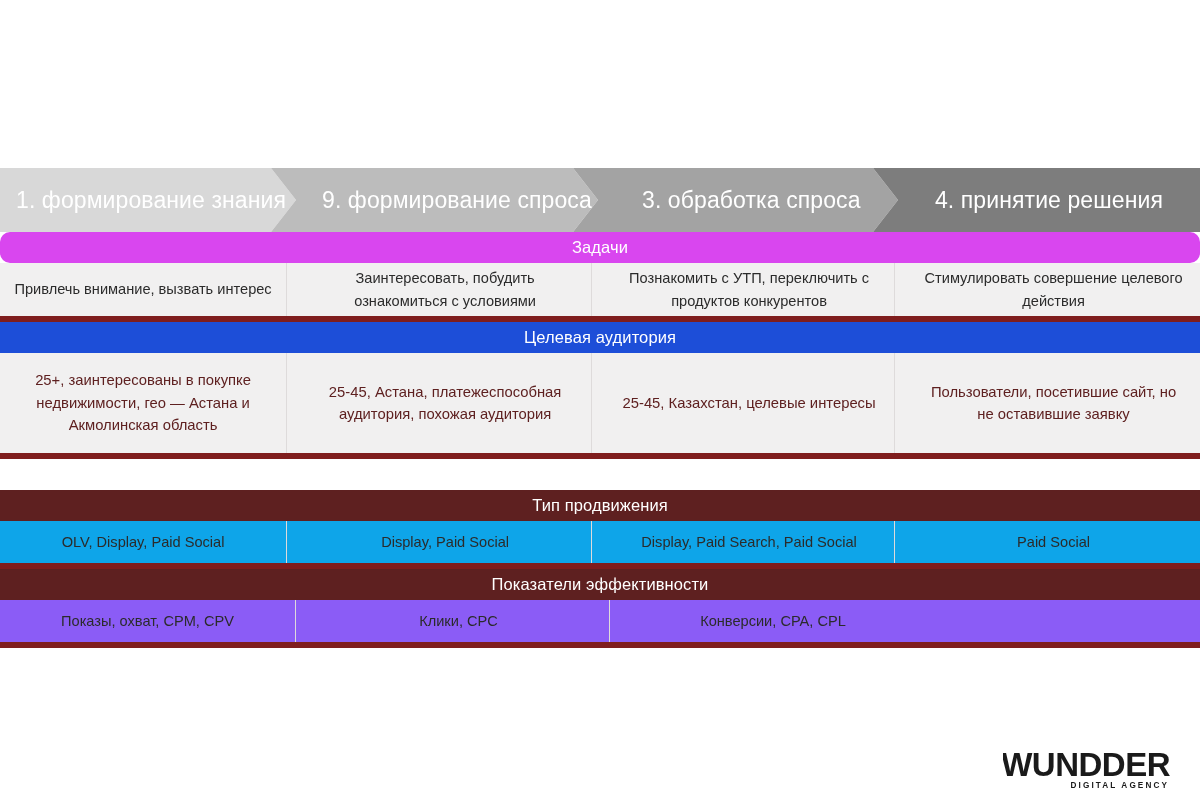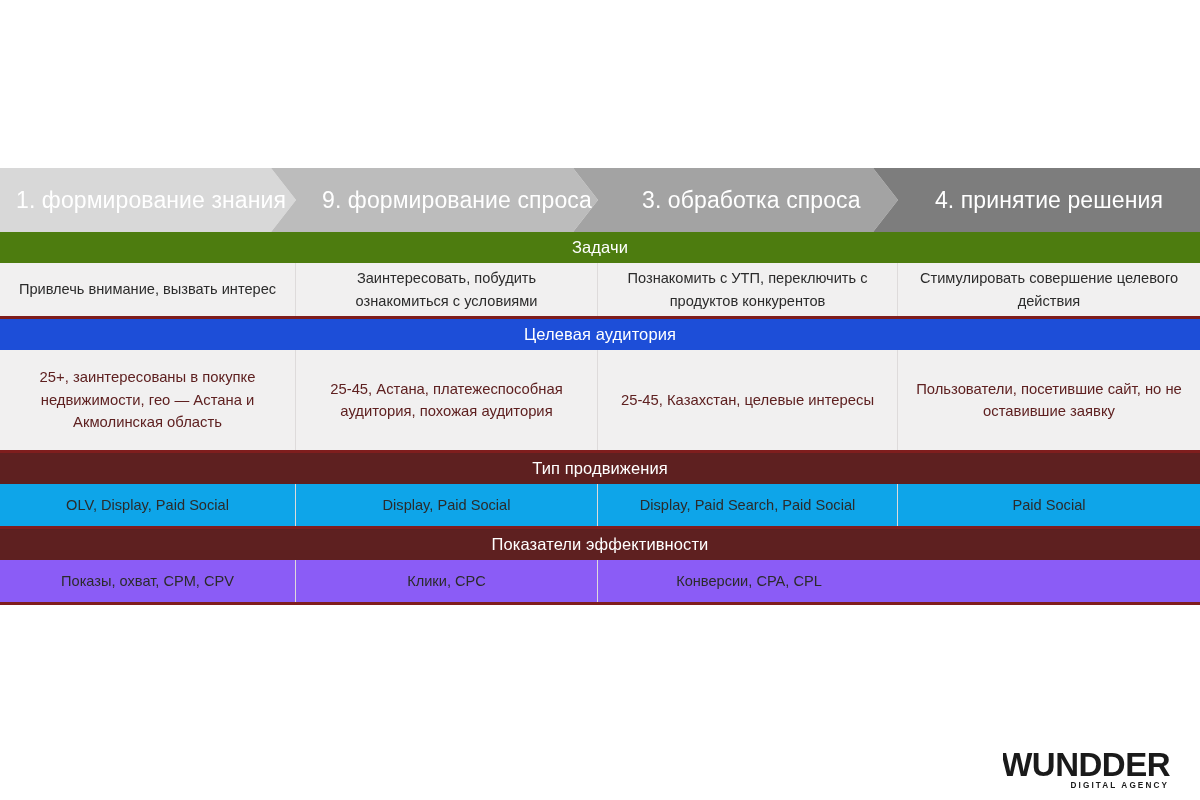--- a/index.html
+++ b/index.html
@@ -56,21 +56,22 @@
     color: #ffffff;
     height: 31px;
     line-height: 31px;
     text-align: center;
     font-size: 16.5px;
     letter-spacing: 0.1px;
   }
   .cells {
     display: flex;
     background: #f1f0f0;
-    border-bottom: 3px solid #7f1d1d;
+    border-bottom: 6px solid #7f1d1d;
+    gap: 12px;
   }
   .cell {
     box-sizing: border-box;
     display: flex;
     align-items: center;
     justify-content: center;
     text-align: center;
     padding: 6px 14px;
     font-size: 14.6px;
     line-height: 1.52;
@@ -109,37 +110,37 @@
     <polygon points="873,0 1200,0 1200,64 873,64 898,32" fill="#7d7d7d"></polygon>
   </svg>
   <div class="stage-label s1">1. формирование знания</div>
   <div class="stage-label s2">9. формирование спроса</div>
   <div class="stage-label s3">3. обработка спроса</div>
   <div class="stage-label s4">4. принятие решения</div>
 </div>
 
 <div class="matrix">
 
-  <div class="band" style="background: #4d7c0f;">Задачи</div>
+  <div class="band" style="background: #d946ef; border-radius: 10px;">Задачи</div>
   <div class="cells tasks" style="background: rgb(241, 240, 240);">
     <div class="cell c1">Привлечь внимание, вызвать интерес</div>
     <div class="cell c2">Заинтересовать, побудить ознакомиться с условиями</div>
     <div class="cell c3">Познакомить с УТП, переключить с продуктов конкурентов</div>
     <div class="cell c4">Стимулировать совершение целевого действия</div>
   </div>
 
   <div class="band" style="background: #1d4ed8;">Целевая аудитория</div>
   <div class="cells audience" style="background: rgb(241, 240, 240);">
     <div class="cell c1" style="color: rgb(94, 32, 32);">25+, заинтересованы в покупке недвижимости, гео — Астана и Акмолинская область</div>
     <div class="cell c2" style="color: rgb(94, 32, 32);">25-45, Астана, платежеспособная аудитория, похожая аудитория</div>
     <div class="cell c3" style="color: rgb(94, 32, 32);">25-45, Казахстан, целевые интересы</div>
     <div class="cell c4" style="color: rgb(94, 32, 32);">Пользователи, посетившие сайт, но не оставившие заявку</div>
   </div>
 
-  <div class="band" style="background: rgb(94, 32, 32);">Тип продвижения</div>
+  <div class="band" style="background: rgb(94, 32, 32); margin-top: 31px;">Тип продвижения</div>
   <div class="cells channels" style="background: #0ea5e9;">
     <div class="cell c1">OLV, Display, Paid Social</div>
     <div class="cell c2">Display, Paid Social</div>
     <div class="cell c3">Display, Paid Search, Paid Social</div>
     <div class="cell c4">Paid Social</div>
   </div>
 
   <div class="band" style="background: rgb(94, 32, 32);">Показатели эффективности</div>
   <div class="cells metrics" style="background: #8b5cf6; align-items: flex-end;">
     <div class="cell c1">Показы, охват, CPM, CPV</div>

